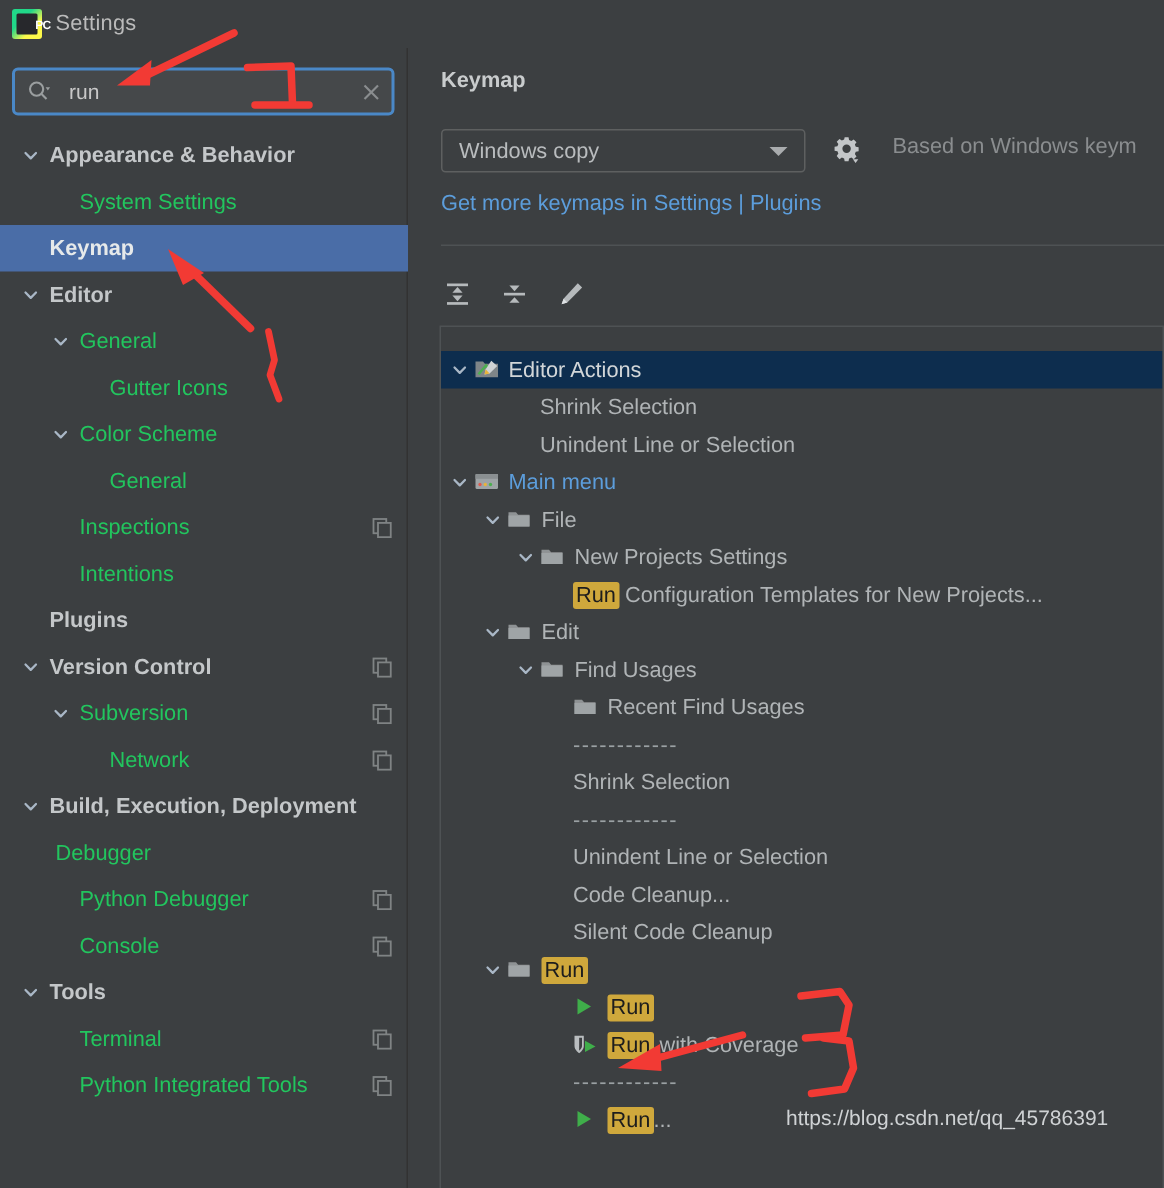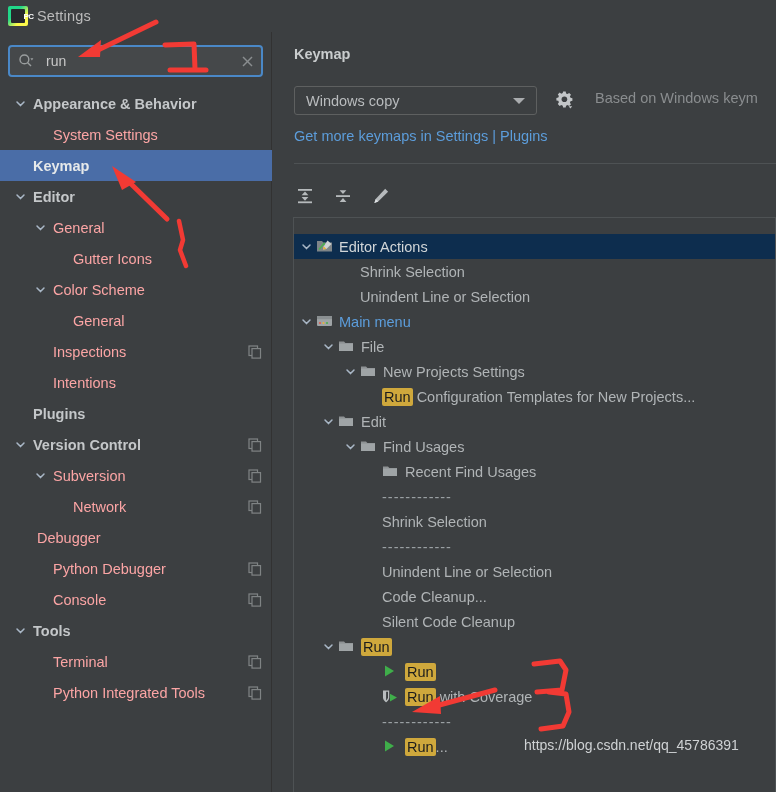--- a/index.html
+++ b/index.html
@@ -75,21 +75,21 @@
   .nav-row {
     position: relative; height: 31px; display: flex; align-items: center;
     padding-right: 10px; cursor: default;
   }
   .nav-row.selected { background: #4a6da7; }
   .nav-caret {
     width: 13px; height: 13px; flex: none; color: #a9b7c6;
     display: flex; align-items: center; justify-content: center;
   }
   .nav-label {
-    font-size: 14.5px; color: #fca5a5; white-space: nowrap;
+    font-size: 14.5px; color: #22c55e; white-space: nowrap;
   }
   .nav-row.bold .nav-label { font-weight: bold; color: #c4c7c9; }
   .nav-row.selected .nav-label { color: #e6e9ea; }
   .nav-copy-icon {
     margin-left: auto; width: 14px; height: 14px; flex: none; opacity: .72;
   }
 
   
   .main {
     position: absolute; left: 273px; top: 32px; width: 503px; height: 760px;
@@ -294,20 +294,28 @@
               <rect x="4" y="3.6" width="8.5" height="9.5" fill="#3c3f41" stroke="#9a9e9f" stroke-width="1.2"></rect>
             </svg></span>
         </div>
         <div class="nav-row" style="padding-left: 54px;">
           <span class="nav-caret"></span>
           <span class="nav-label" style="margin-left: 6px;">Network</span>
           <span class="nav-copy-icon"><svg width="14" height="14" viewBox="0 0 14 14">
               <rect x="1" y="1" width="8.5" height="9.5" fill="none" stroke="#9a9e9f" stroke-width="1.2"></rect>
               <rect x="4" y="3.6" width="8.5" height="9.5" fill="#3c3f41" stroke="#9a9e9f" stroke-width="1.2"></rect>
             </svg></span>
+        </div>
+        <div class="nav-row bold" style="padding-left: 14px;">
+          <span class="nav-caret">
+            <svg width="11" height="11" viewBox="0 0 11 11">
+              <path d="M2 4 L5.5 7.6 L9 4" fill="none" stroke="currentColor" stroke-width="1.5" stroke-linecap="round" stroke-linejoin="round"></path>
+            </svg>
+          </span>
+          <span class="nav-label" style="margin-left: 6px;">Build, Execution, Deployment</span>
         </div>
         <div class="nav-row" style="padding-left: 18px;">
           <span class="nav-caret"></span>
           <span class="nav-label" style="margin-left: 6px;">Debugger</span>
         </div>
         <div class="nav-row" style="padding-left: 34px;">
           <span class="nav-caret"></span>
           <span class="nav-label" style="margin-left: 6px;">Python Debugger</span>
           <span class="nav-copy-icon"><svg width="14" height="14" viewBox="0 0 14 14">
               <rect x="1" y="1" width="8.5" height="9.5" fill="none" stroke="#9a9e9f" stroke-width="1.2"></rect>

